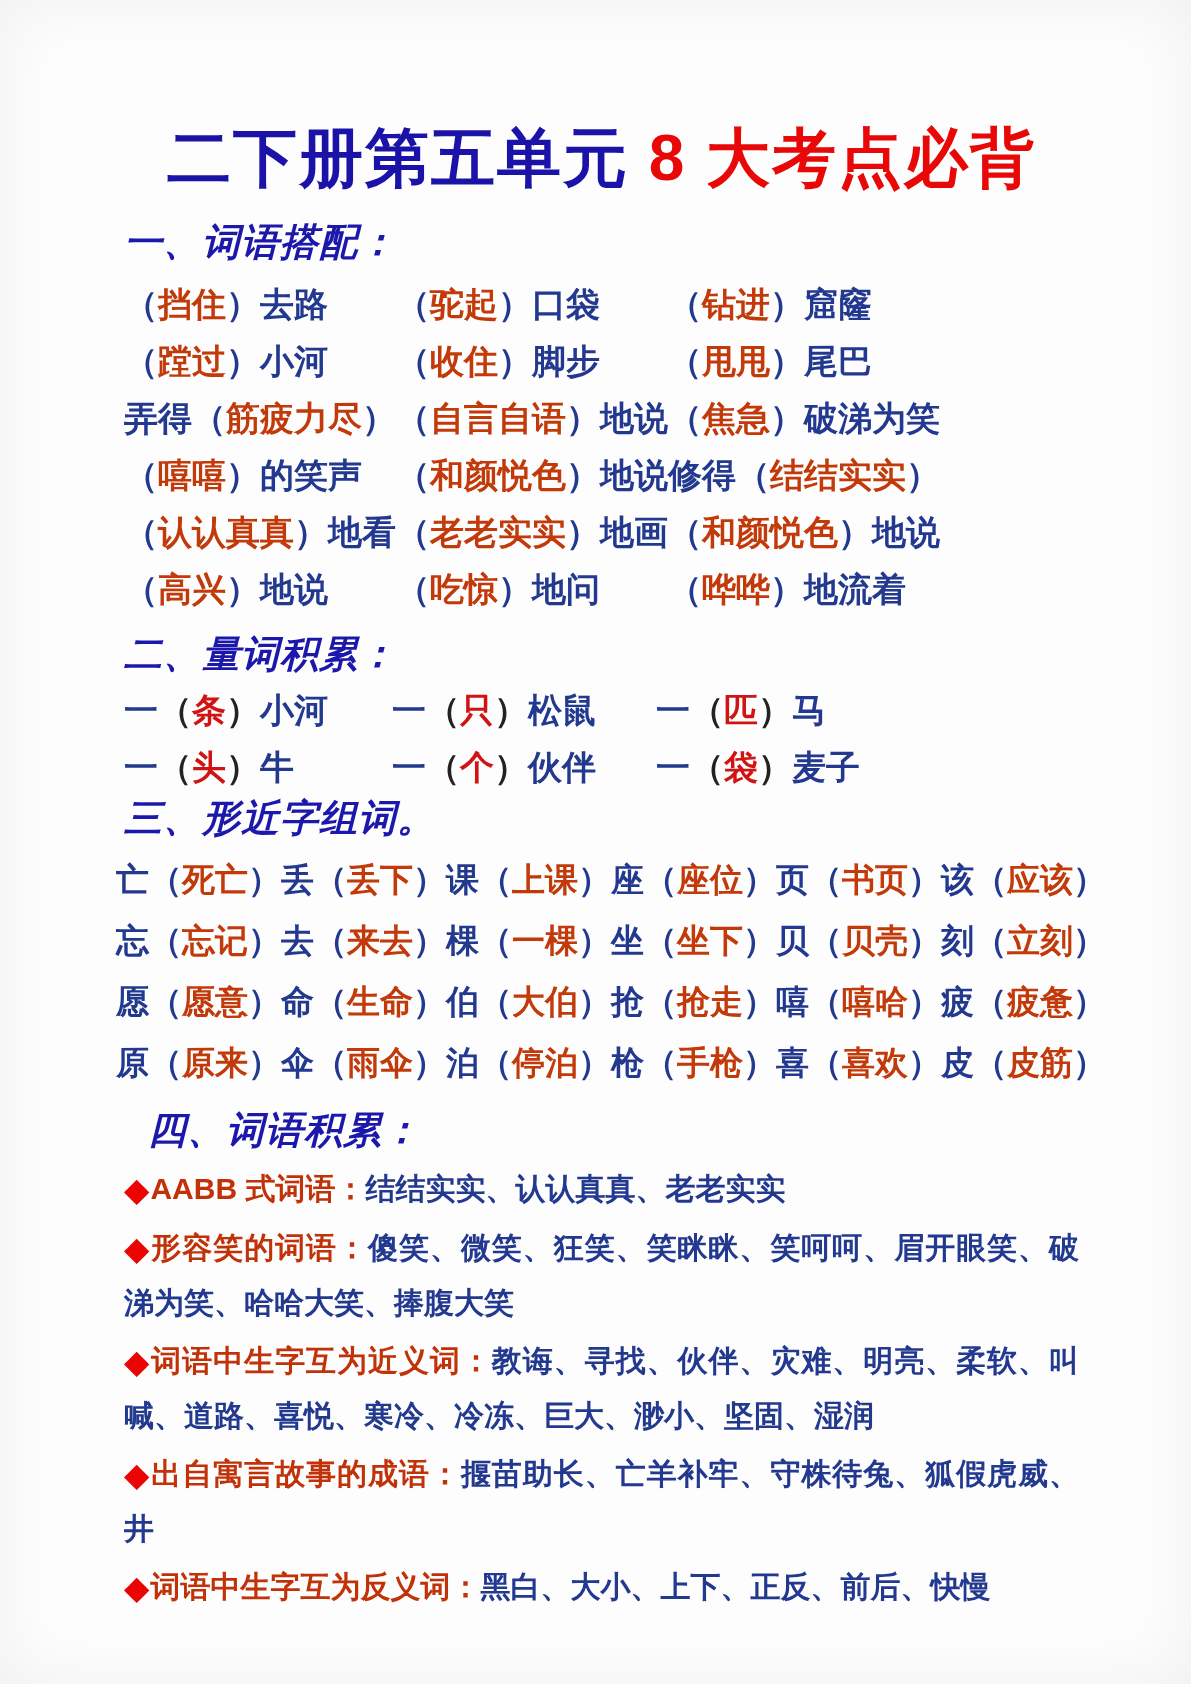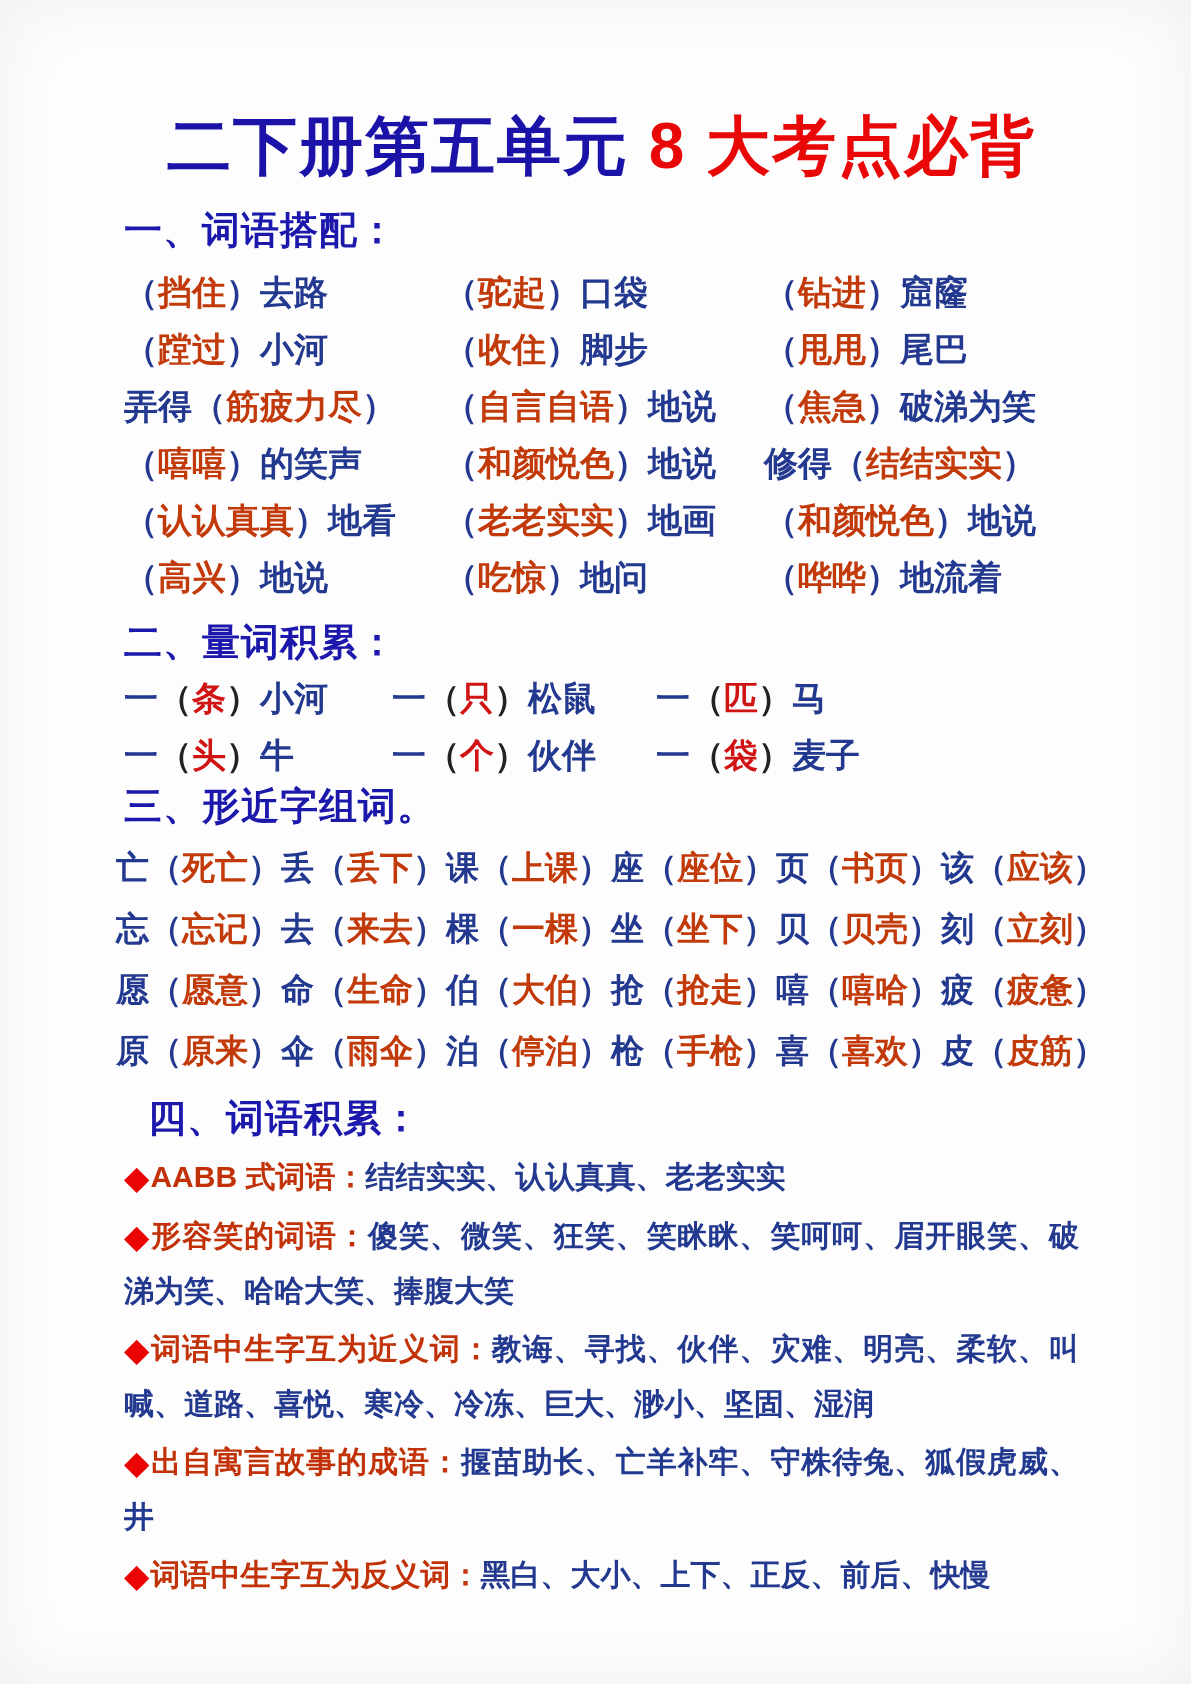--- a/index.html
+++ b/index.html
@@ -21,59 +21,59 @@
     font-family:"Liberation Sans","DejaVu Sans",sans-serif;
   }
   .page{
     position:relative;
     width:1191px;height:1684px;
     background:var(--page-bg);
     box-shadow:inset 0 0 70px rgba(0,0,0,0.055);
     overflow:hidden;
     box-sizing:border-box;
   }
-  .content{padding:4px 112px 0 124px;}
+  .content{padding:16px 112px 0 124px;}
 
   .title{
     padding-top:98px;
     text-align:center;
     font-size:64px;
     line-height:88px;
     font-weight:900;
     letter-spacing:2px;
     white-space:nowrap;
   }
   .t-blue{color:var(--title-blue);}
   .t-red{color:var(--title-red);}
 
   .sec-head{
     margin:0;
     font-size:38px;
     line-height:44px;
     font-weight:900;
     color:var(--head-blue);
     letter-spacing:1px;
+    font-style:italic;
   }
   .mt-s1{margin-top:18px;}
   .mt-s2{margin-top:14px;}
   .mt-s3{}
   .mt-s4{margin-top:14px;margin-left:24px;}
 
   .rows{display:block;}
   #s1-rows{margin-top:12px;}
   #s2-rows{margin-top:6px;}
   #s3-rows{margin-top:10px;}
 
   .row{font-size:34px;font-weight:700;color:var(--body-blue);}
   .r3{
     display:grid;
     grid-template-columns:272px 272px 1fr;
     align-items:center;
     height:57px;
-    gap:48px;
   }
   .r3b{
     display:grid;
     grid-template-columns:268px 264px 1fr;
     align-items:center;
     height:57px;
   }
   .rowj{
     display:flex;
     justify-content:space-between;

